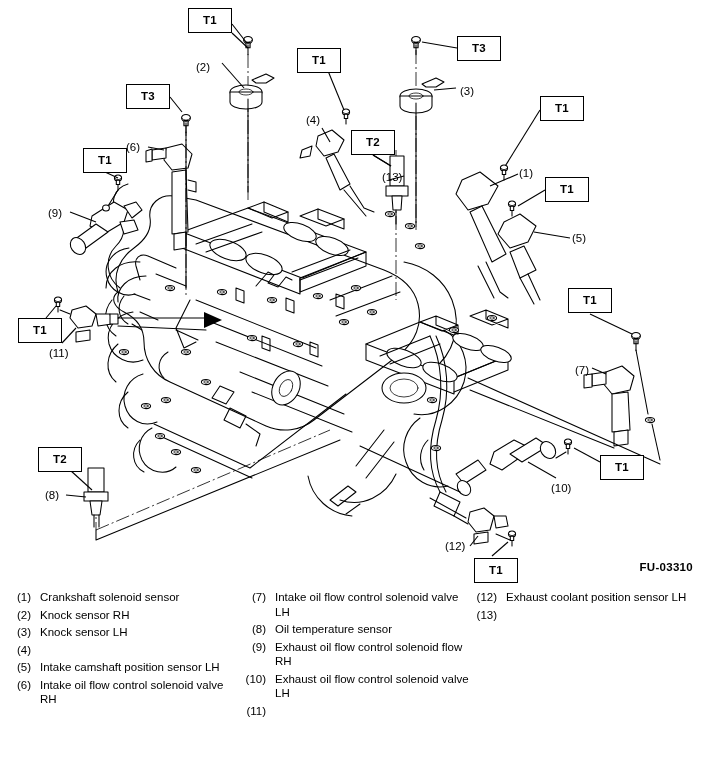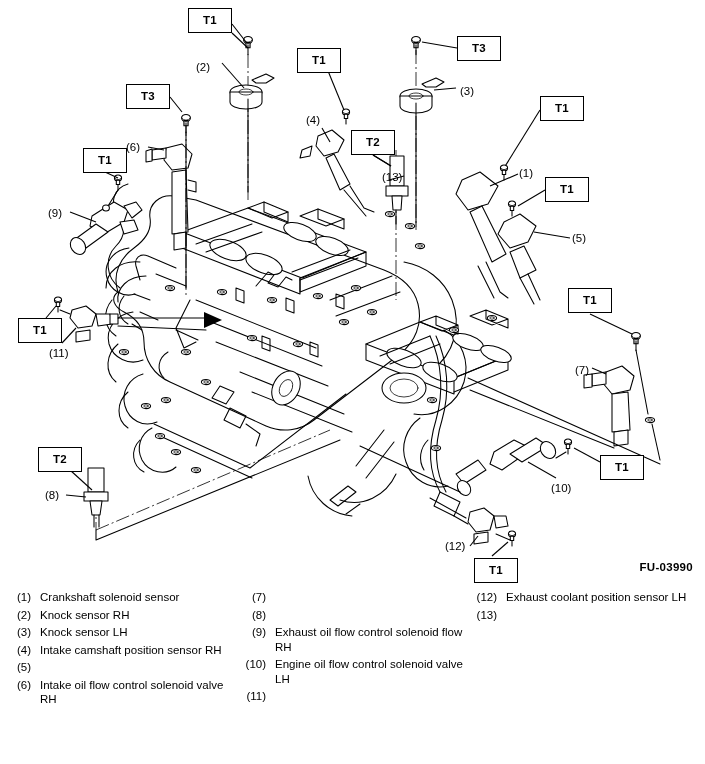--- a/index.html
+++ b/index.html
@@ -425,64 +425,66 @@
   <div class="ref-num" style="left:126px;top:142px">(6)</div>
   <div class="ref-num" style="left:572px;top:233px">(5)</div>
   <div class="ref-num" style="left:48px;top:208px">(9)</div>
   <div class="ref-num" style="left:49px;top:348px">(11)</div>
   <div class="ref-num" style="left:575px;top:365px">(7)</div>
   <div class="ref-num" style="left:45px;top:490px">(8)</div>
   <div class="ref-num" style="left:551px;top:483px">(10)</div>
   <div class="ref-num" style="left:445px;top:541px">(12)</div>
 </div>
 
-<div class="fig-id">FU-03990</div>
+<div class="fig-id">FU-03310</div>
 
 <div id="legend">
 
   <div class="leg-col" id="leg-col-1">
     <div class="leg-item">
       <span class="leg-num">(1)</span>
       <span class="leg-txt">Crankshaft solenoid sensor</span>
     </div>
     <div class="leg-item">
       <span class="leg-num">(2)</span>
       <span class="leg-txt">Knock sensor RH</span>
     </div>
     <div class="leg-item">
       <span class="leg-num">(3)</span>
       <span class="leg-txt">Knock sensor LH</span>
     </div>
     <div class="leg-item">
       <span class="leg-num">(4)</span>
-      <span class="leg-txt">Intake camshaft position sensor RH</span>
     </div>
     <div class="leg-item">
       <span class="leg-num">(5)</span>
+      <span class="leg-txt">Intake camshaft position sensor LH</span>
     </div>
     <div class="leg-item">
       <span class="leg-num">(6)</span>
       <span class="leg-txt">Intake oil flow control solenoid valve RH</span>
     </div>
   </div>
 
   <div class="leg-col" id="leg-col-2">
     <div class="leg-item">
       <span class="leg-num">(7)</span>
+      <span class="leg-txt">Intake oil flow control solenoid valve LH</span>
     </div>
     <div class="leg-item">
       <span class="leg-num">(8)</span>
+      <span class="leg-txt">Oil temperature sensor</span>
     </div>
     <div class="leg-item">
       <span class="leg-num">(9)</span>
       <span class="leg-txt">Exhaust oil flow control solenoid flow RH</span>
     </div>
     <div class="leg-item">
       <span class="leg-num">(10)</span>
-      <span class="leg-txt">Engine oil flow control solenoid valve LH</span>
+      <span class="leg-txt">Exhaust oil flow control solenoid valve LH</span>
     </div>
     <div class="leg-item">
       <span class="leg-num">(11)</span>
     </div>
   </div>
 
   <div class="leg-col" id="leg-col-3">
     <div class="leg-item">
       <span class="leg-num">(12)</span>
       <span class="leg-txt">Exhaust coolant position sensor LH</span>

